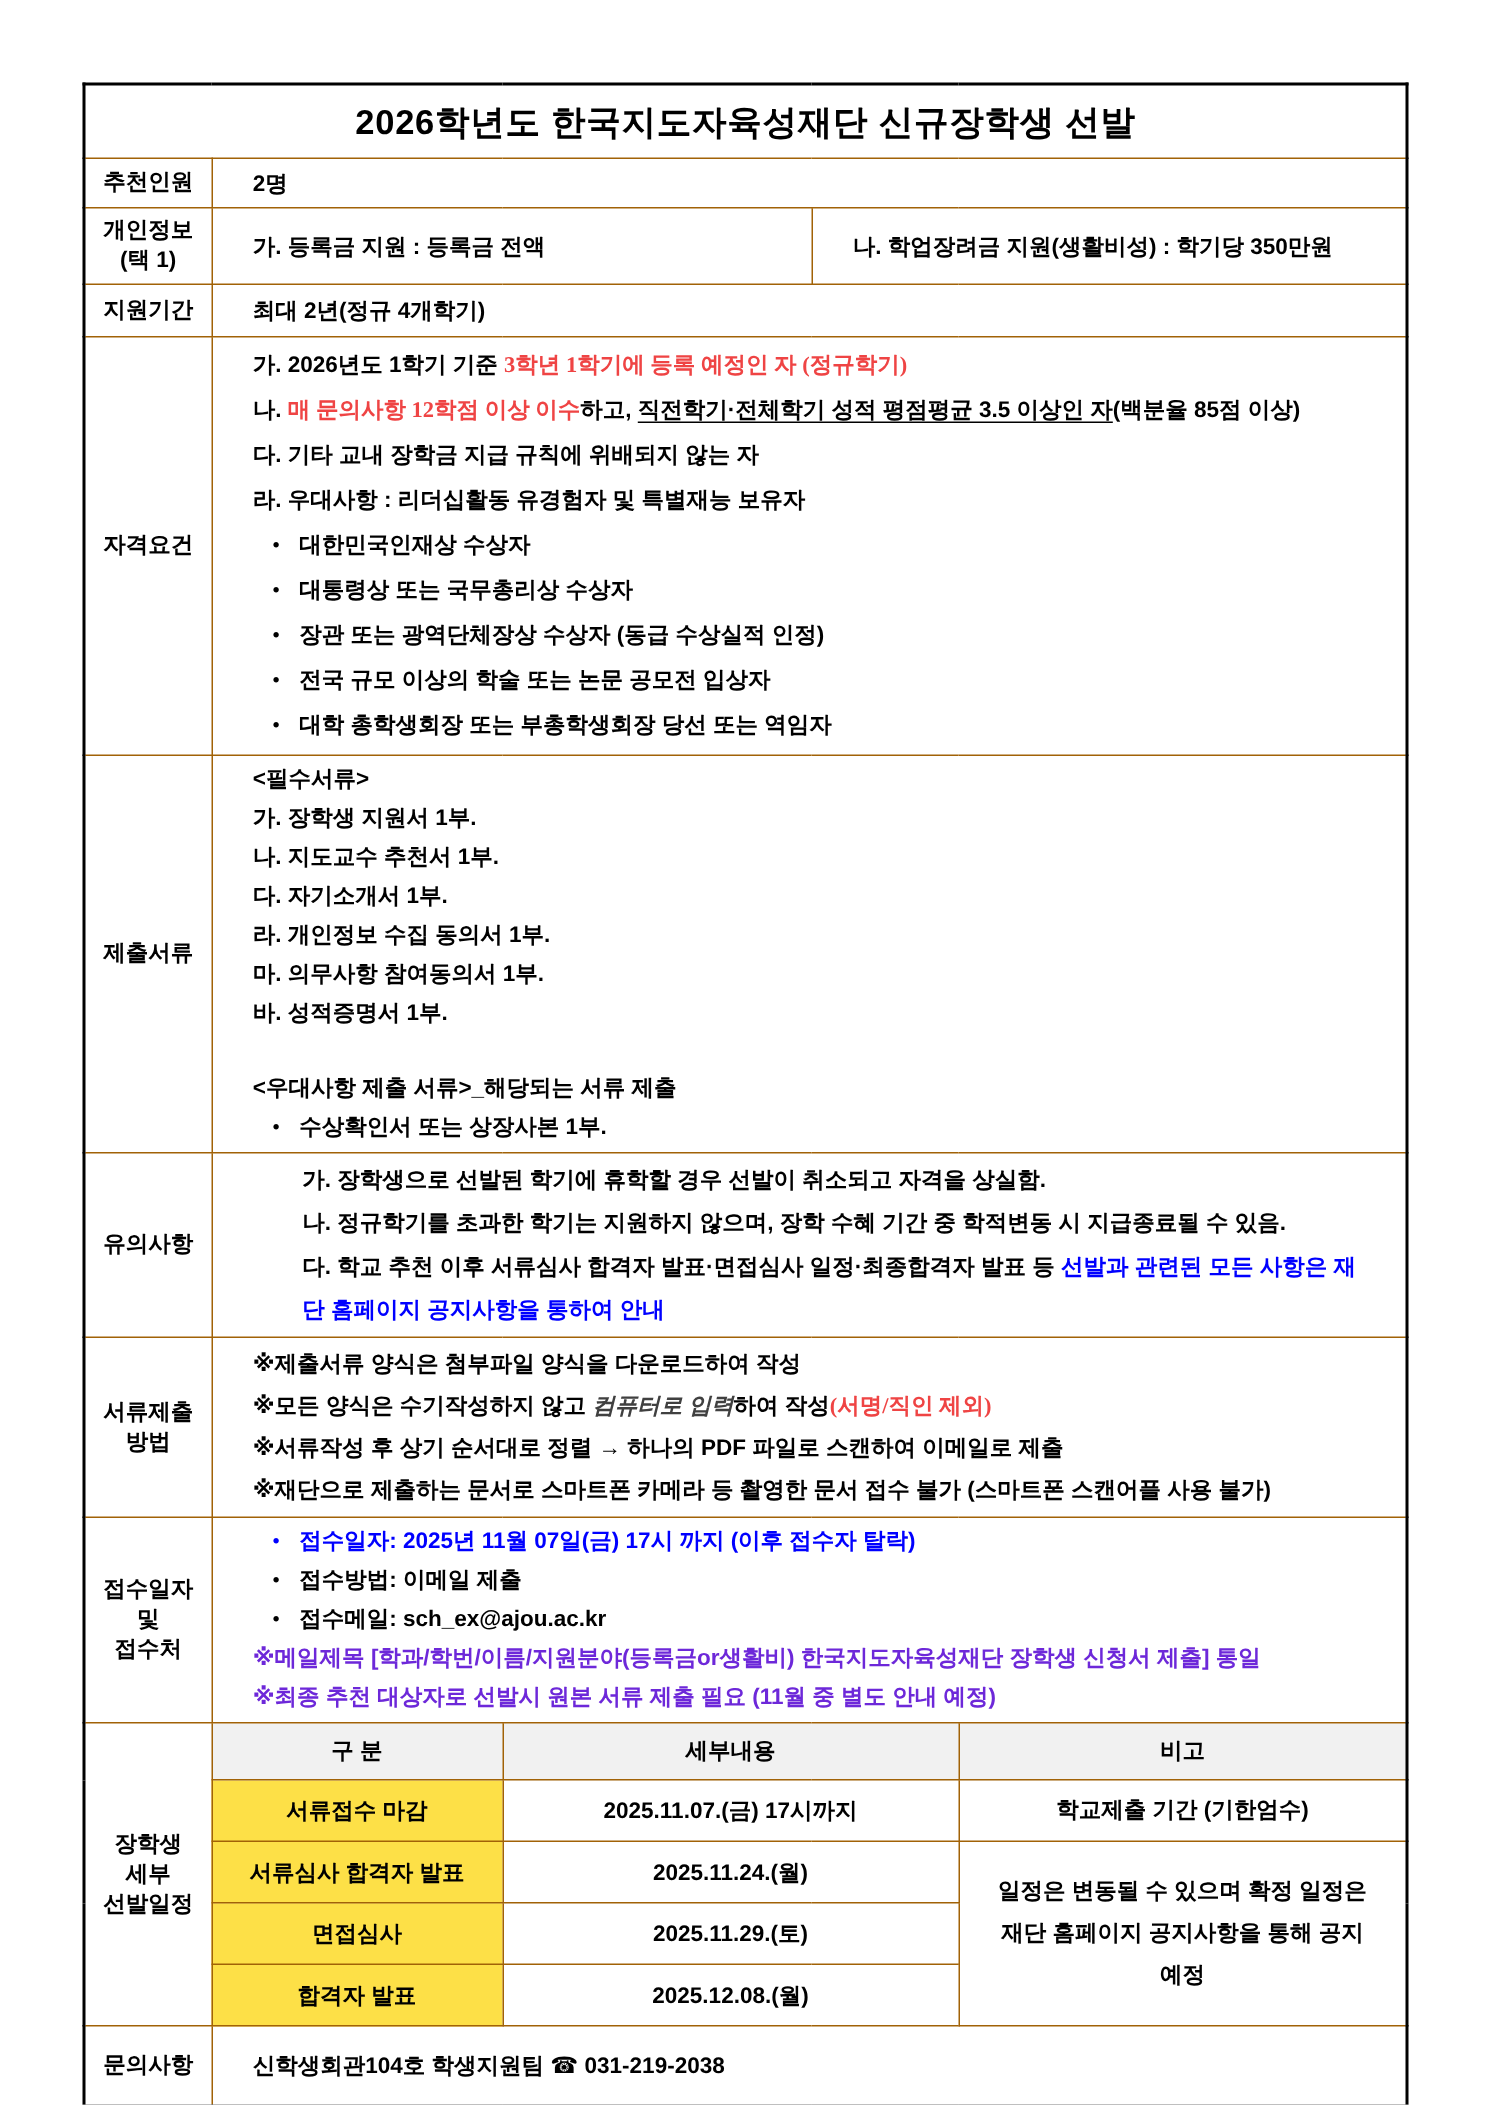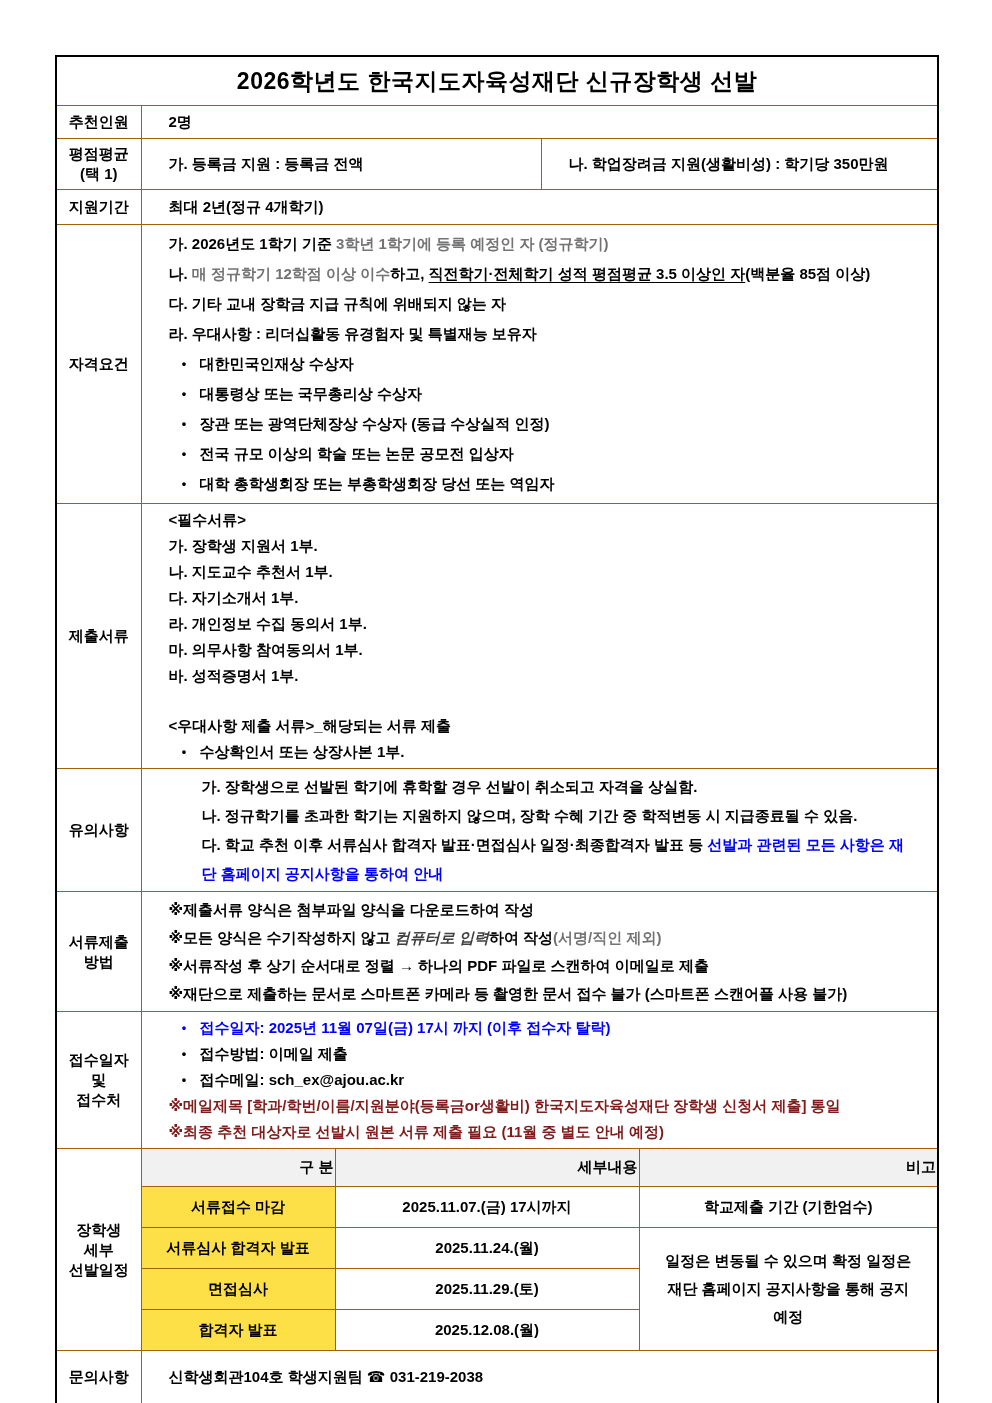--- a/index.html
+++ b/index.html
@@ -22,40 +22,40 @@
     text-align:center;font-size:15px;line-height:20px;padding:2px 1px;
   }
   .content-cell{font-size:15px;padding:3px 27px;}
   .ln{white-space:normal;}
   .qual .ln{line-height:30px;}
   .docs .ln{line-height:26px;}
   .notes .ln{line-height:29px;margin-left:33px;}
   .submit .ln{line-height:28px;}
   .recv .ln{line-height:26px;}
   .spacer{height:24px;}
-  .c-darkred{color:#737373;}
+  .c-darkred{color:#ef4444;font-family:Liberation Serif, serif;}
   .c-red{color:#404040;font-style:italic;}
   .c-blue{color:#0000FF;}
-  .c-navy{color:#7f1d1d;}
+  .c-navy{color:#6d28d9;}
   .u{text-decoration:underline;text-underline-offset:3px;}
   .mk{display:inline-block;width:10px;margin-right:9px;transform:scale(0.85);}
   .bullet{padding-left:12px;}
   
   .r-title td{height:46px;}
   .r-recommend td{height:26px;}
   .r-field td{height:44px;}
   .r-period td{height:28px;}
   .r-qual td{height:272px;}
   .r-docs td{height:258px;}
   .r-notes td{height:116px;}
   .r-submit td{height:113px;}
   .r-recv td{height:129px;}
   .r-contact td{height:46px;}
   
-  .sch-h{background:#F1F1F1;text-align:right;font-size:15px;height:35px;}
+  .sch-h{background:#F1F1F1;text-align:center;font-size:15px;height:35px;}
   .sch-cat{background:#fde047;text-align:center;font-size:15px;height:38px;}
   .sch-detail{text-align:center;font-size:15px;}
   .sch-remark{text-align:center;font-size:15px;line-height:28px;padding:2px 24px;}
 </style>
 </head>
 <body>
 
 <div class="doc">
   <table class="main">
     <colgroup>
@@ -71,37 +71,37 @@
       <td colspan="5" class="title-cell">2026학년도 한국지도자육성재단 신규장학생 선발</td>
     </tr>
 
     <tr class="r-recommend">
       <td class="label-cell">추천인원</td>
       <td colspan="4" class="content-cell">2명</td>
     </tr>
 
     <tr class="r-field">
       <td class="label-cell">
-        <div>평점평균</div>
+        <div>개인정보</div>
         <div>(택 1)</div>
       </td>
       <td colspan="2" class="content-cell">가. 등록금 지원 :  등록금 전액</td>
       <td colspan="2" class="content-cell">나. 학업장려금 지원(생활비성) : 학기당 350만원</td>
     </tr>
 
     <tr class="r-period">
       <td class="label-cell">지원기간</td>
       <td colspan="4" class="content-cell">최대 2년(정규 4개학기)</td>
     </tr>
 
     <tr class="r-qual">
       <td class="label-cell">자격요건</td>
       <td colspan="4" class="content-cell qual">
         <div class="ln"><span>가. 2026년도 1학기 기준 </span><span class="c-darkred">3학년 1학기에 등록 예정인 자 (정규학기)</span></div>
-        <div class="ln"><span>나. </span><span class="c-darkred">매 정규학기 12학점 이상 이수</span><span>하고, </span><span class="u">직전학기·전체학기 성적 평점평균 3.5 이상인 자</span><span>(백분율 85점 이상)</span></div>
+        <div class="ln"><span>나. </span><span class="c-darkred">매 문의사항 12학점 이상 이수</span><span>하고, </span><span class="u">직전학기·전체학기 성적 평점평균 3.5 이상인 자</span><span>(백분율 85점 이상)</span></div>
         <div class="ln">다. 기타 교내 장학금 지급 규칙에 위배되지 않는 자</div>
         <div class="ln">라. 우대사항 : 리더십활동 유경험자 및 특별재능 보유자</div>
         <div class="ln bullet"><span class="mk">•</span><span>대한민국인재상 수상자</span></div>
         <div class="ln bullet"><span class="mk">•</span><span>대통령상 또는 국무총리상 수상자</span></div>
         <div class="ln bullet"><span class="mk">•</span><span>장관 또는 광역단체장상 수상자 (동급 수상실적 인정)</span></div>
         <div class="ln bullet"><span class="mk">•</span><span>전국 규모 이상의 학술 또는 논문 공모전 입상자</span></div>
         <div class="ln bullet"><span class="mk">•</span><span>대학 총학생회장 또는 부총학생회장 당선 또는 역임자</span></div>
       </td>
     </tr>
 

